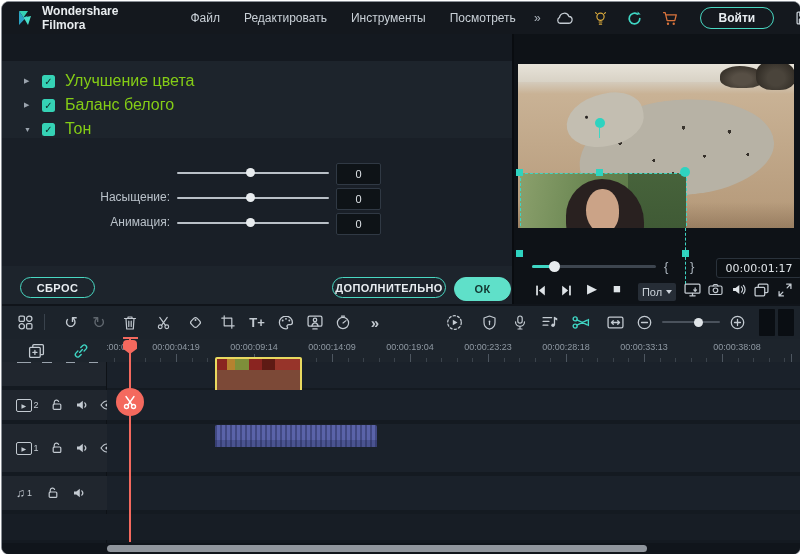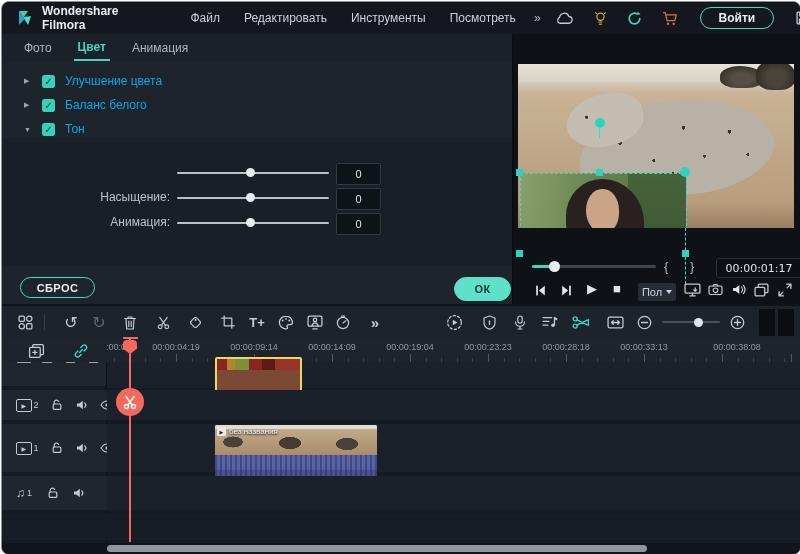--- a/index.html
+++ b/index.html
@@ -16,21 +16,21 @@
   .login-btn{border:1.5px solid #49d8c2;border-radius:13px;padding:3px 18px;color:#e8edf1;font-weight:bold;font-size:12px;}
   
   #tabbar{left:0;top:32px;width:510px;height:27px;background:#1b2129;border-bottom:1px solid #10141a;}
   .tab{margin-left:18px;padding:5px 4px;color:#aeb6bf;font-size:12px;}
   .tab.active{color:#46d6c0;border-bottom:2px solid #46d6c0;font-weight:bold;}
   
   #colorpanel{left:0;top:59px;width:510px;height:243px;background:#1d242c;}
   .section-row{height:24px;display:flex;align-items:center;gap:10px;padding-left:22px;}
   .tri{color:#9aa3ad;font-size:8px;width:8px;}
   .chk{width:13px;height:13px;background:#35d2b5;border-radius:2.5px;color:#0d2b26;font-size:10px;line-height:13px;text-align:center;font-weight:bold;}
-  .sec-label{color:#0ea5e9;font-size:12px;}
+  .sec-label{color:#84cc16;font-size:16px;}
   #sliderarea{left:0;top:136px;width:510px;height:128px;background:#191f27;}
   .slider-row{position:absolute;height:20px;width:100%;}
   .slider-label{position:absolute;right:342px;width:160px;text-align:right;color:#b9c1c9;font-size:12px;top:2px;}
   .slider-track{position:absolute;left:175px;top:9px;width:152px;height:2px;background:#b9c0c7;border-radius:1px;}
   .slider-thumb{position:absolute;top:-4px;width:9px;height:9px;border-radius:50%;background:#e8ecef;}
   .value-box{position:absolute;left:334px;top:0;width:43px;height:20px;background:#0e1317;border:1px solid #303944;border-radius:2px;color:#dfe4e8;text-align:center;line-height:20px;font-size:11px;}
   .pill{border:1.5px solid #49d8c2;border-radius:13px;color:#e8edf1;font-weight:bold;font-size:11px;display:flex;align-items:center;justify-content:center;letter-spacing:.4px;}
   .pill.solid{background:#5fe0c9;border-color:#5fe0c9;color:#123530;}
   
   #preview{left:510px;top:32px;width:288px;height:270px;background:#0e1217;border-left:2px solid #090c10;}
@@ -137,25 +137,20 @@
       <svg width="14" height="14" viewBox="0 0 13 13">
           <path class="st" d="M1 2a1 1 0 0 1 1-1h8l2 2v8a1 1 0 0 1-1 1H2a1 1 0 0 1-1-1z"></path>
           <path class="st" d="M3.5 1.2v3.4h5V1.2M3.2 11.8V7.6h6.6v4.2"></path>
         </svg>
     </span>
 
     <span class="wbtn" style="margin-left:10px"><span class="minline"></span></span>
 
   </div>
 
-  <div class="abs row" id="tabbar">
-    <span class="tab">Фото</span>
-    <span class="tab active">Цвет</span>
-    <span class="tab">Анимация</span>
-  </div>
 
   <div class="abs" id="colorpanel">
     <div class="section-row" style="margin-top:8px">
       <span class="tri" style="font-size:7px">▶</span>
       <span class="chk">✓</span>
       <span class="sec-label">Улучшение цвета</span>
     </div>
     <div class="section-row">
       <span class="tri" style="font-size:7px">▶</span>
       <span class="chk">✓</span>
@@ -184,20 +179,21 @@
       <div class="slider-row" style="top:75px">
         <span class="slider-label">Анимация:</span>
         <span class="slider-track">
             <span class="slider-thumb" style="left:69px"></span>
           </span>
         <span class="value-box">0</span>
       </div>
     </div>
 
     <div class="abs pill" style="left:18px;top:216px;width:73px;height:19px">СБРОС</div>
+    <div class="abs pill" style="left:330px;top:216px;width:112px;height:19px">ДОПОЛНИТЕЛЬНО</div>
     <div class="abs pill solid" style="left:452px;top:216px;width:55px;height:22px">ОК</div>
   </div>
 
   <div class="abs" id="preview">
     <div class="abs" id="videoframe">
       <div class="abs" style="left:0;top:0;width:100%;height:18px;background:linear-gradient(180deg,#e7e3d9,#d8d2c5)"></div>
       <div class="abs rock" style="left:202px;top:2px;width:44px;height:22px"></div>
       <div class="abs rock" style="left:238px;top:-4px;width:40px;height:30px;background:radial-gradient(ellipse at 50% 60%,#4a443b 30%,#332e27 70%)"></div>
       <div class="abs seal-body" style="left:60px;top:36px;width:196px;height:96px"></div>
       <div class="abs seal-head" style="left:48px;top:30px;width:78px;height:52px">
@@ -481,24 +477,20 @@
       </span>
       <span class="hicon">
         <svg width="14" height="10" viewBox="0 0 14 10">
             <path class="st" d="M1 5c2-3 4-4 6-4s4 1 6 4c-2 3-4 4-6 4S3 8 1 5z"></path>
             <circle class="fl" cx="7" cy="5" r="1.6"></circle>
           </svg>
       </span>
     </div>
     <div class="lane-row" style="top:62px;height:48px">
       <div class="abs" id="clip-main">
-        <div id="clip-main-video">
-          <span class="clip-playbadge">▶</span>
-          <span class="clip-title">без названия</span>
-        </div>
         <div id="clip-main-audio"></div>
       </div>
     </div>
 
     <div class="hdr-row" style="top:114px;height:34px;padding-left:14px">
       <span style="font-size:12px;color:#c3cad1">♫</span>
       <span class="tracknum">1</span>
       <span class="hicon" style="margin-left:8px">
         <svg width="12" height="12" viewBox="0 0 12 12">
             <path class="st" d="M3.2 5V3.4a2.3 2.3 0 0 1 4.4-.9"></path>

